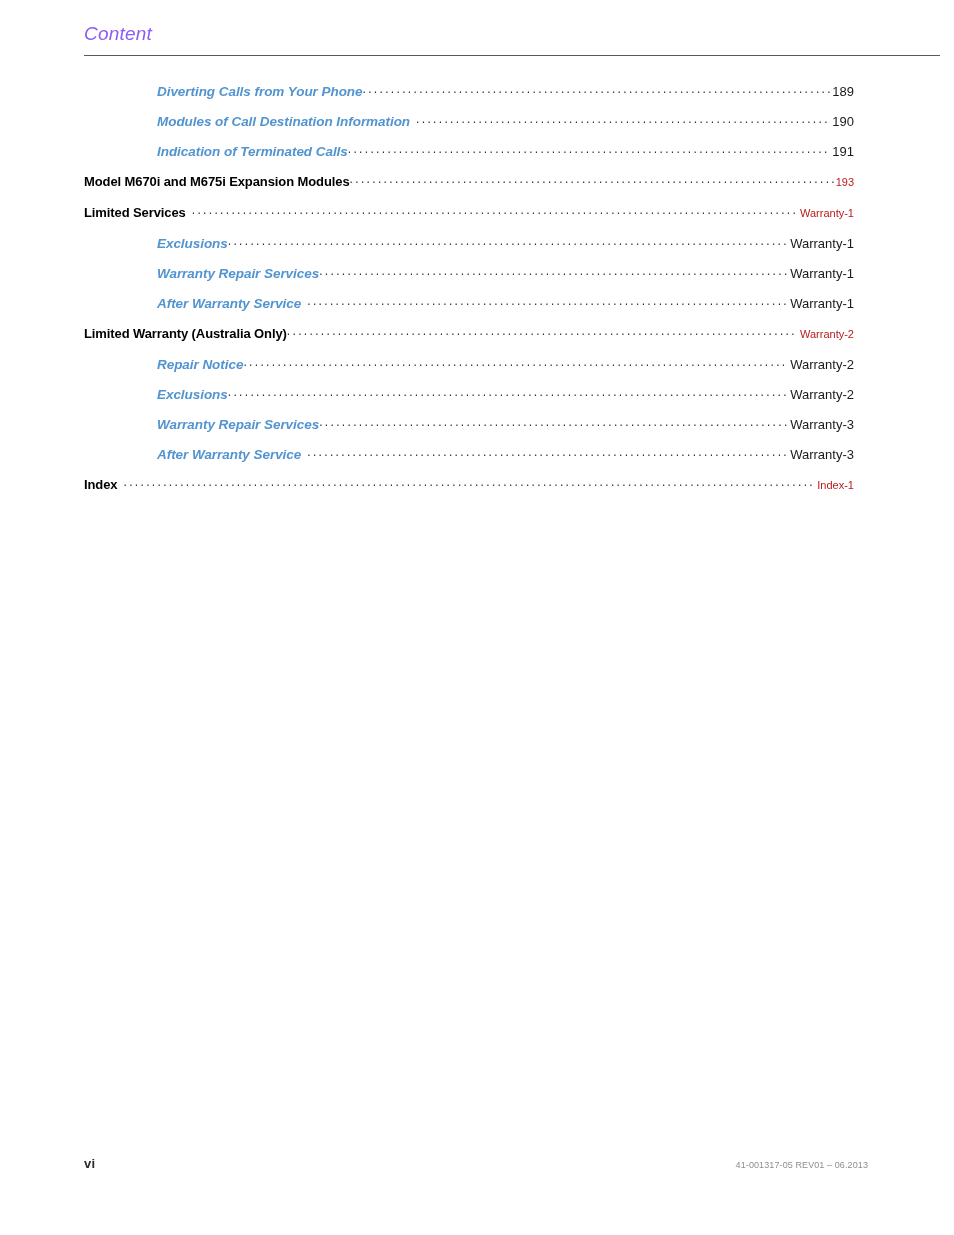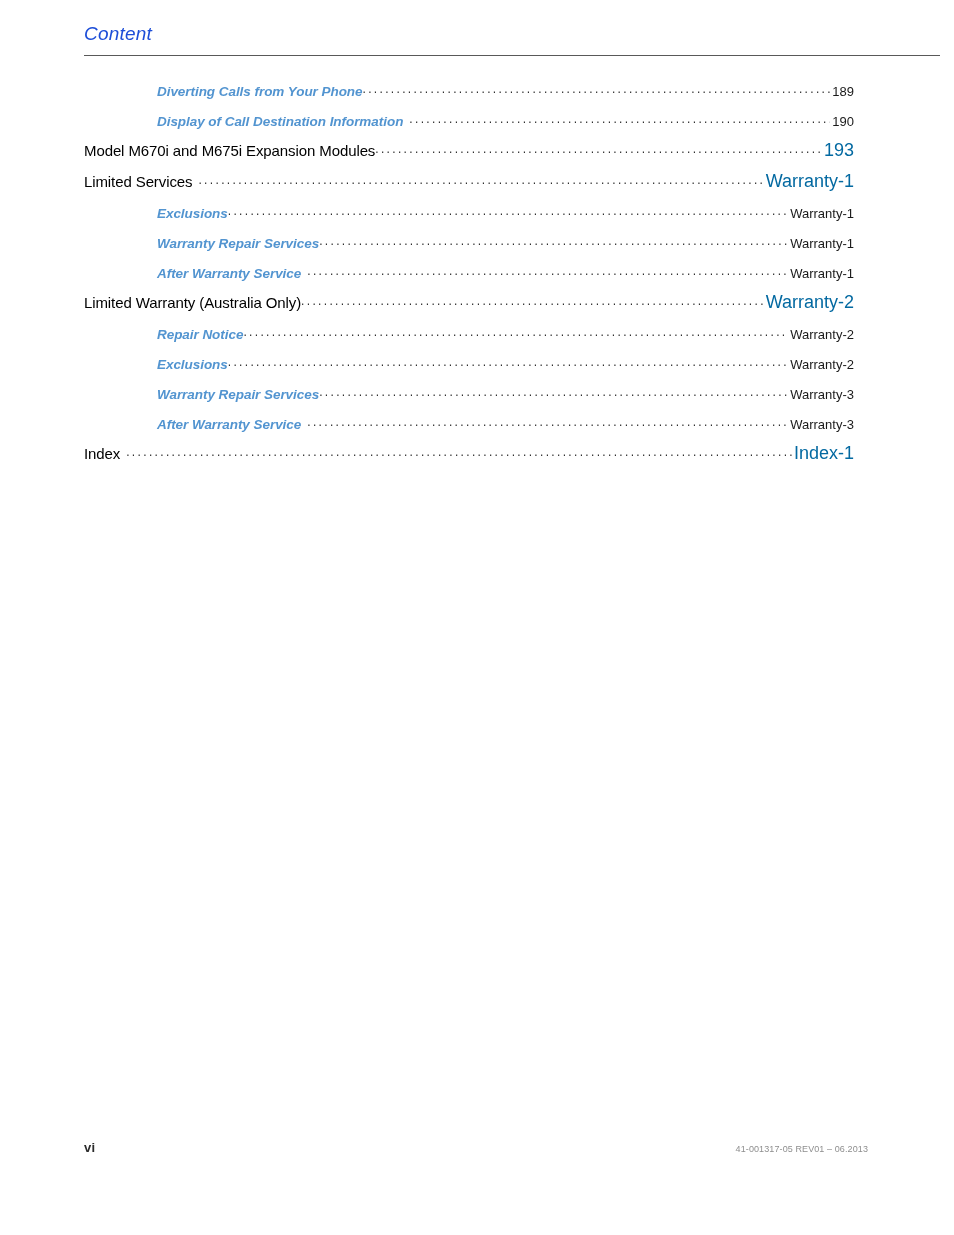--- a/index.html
+++ b/index.html
@@ -28,21 +28,21 @@
   
   .header {
     position: absolute;
     left: 84px;
     top: 22px;
     width: 856px;
   }
   .header-title {
     font-size: 19px;
     font-style: italic;
-    color: #1d4ed8;
+    color: #8b5cf6;
     letter-spacing: 0.2px;
     line-height: 24px;
     font-weight: 400;
   }
   .header-rule {
     position: absolute;
     left: 84px;
     top: 55px;
     width: 856px;
     height: 1px;
@@ -64,30 +64,30 @@
     box-sizing: border-box;
     white-space: nowrap;
   }
 
   
   .toc-entry.level1 {
     height: 31px;
     padding-left: 0px;
   }
   .toc-entry.level1 .toc-label {
-    font-size: 15px;
-    font-weight: normal;
+    font-size: 13px;
+    font-weight: bold;
     font-style: normal;
     color: #000000;
     letter-spacing: -0.1px;
   }
   .toc-entry.level1 .toc-page {
-    font-size: 18px;
-    font-weight: normal;
-    color: #0369a1;
+    font-size: 11px;
+    font-weight: normal;
+    color: #b91c1c;
   }
 
   
   .toc-entry.level2 {
     height: 30px;
     padding-left: 45px;
   }
   .toc-entry.level2 .toc-label {
     font-size: 13.5px;
     font-weight: bold;
@@ -145,20 +145,21 @@
     width: 784px;
     display: flex;
     align-items: baseline;
     justify-content: space-between;
   }
   .footer-folio {
     font-size: 13px;
     font-weight: bold;
     color: #2b2b2b;
     letter-spacing: 0.2px;
+    margin-top: 16px;
   }
   .footer-docid {
     font-size: 9px;
     color: #8e8e8e;
     letter-spacing: 0.1px;
     font-weight: normal;
   }
 </style>
 </head>
 <body>
@@ -170,23 +171,28 @@
   </div>
   <div class="header-rule"></div>
 
   <div class="toc" id="toc-list">
       <div class="toc-entry level2">
         <span class="toc-label">Diverting Calls from Your Phone</span>
         <span class="toc-dots"></span>
         <span class="toc-page">189</span>
       </div>
       <div class="toc-entry level2 gap">
-        <span class="toc-label">Display of Call Destination Information</span>
+        <span class="toc-label">Modules of Call Destination Information</span>
         <span class="toc-dots"></span>
         <span class="toc-page">190</span>
+      </div>
+      <div class="toc-entry level2">
+        <span class="toc-label">Indication of Terminated Calls</span>
+        <span class="toc-dots"></span>
+        <span class="toc-page">191</span>
       </div>
       <div class="toc-entry level1">
         <span class="toc-label">Model M670i and M675i Expansion Modules</span>
         <span class="toc-dots"></span>
         <span class="toc-page">193</span>
       </div>
       <div class="toc-entry level1 gap">
         <span class="toc-label">Limited Services</span>
         <span class="toc-dots"></span>
         <span class="toc-page">Warranty-1</span>

